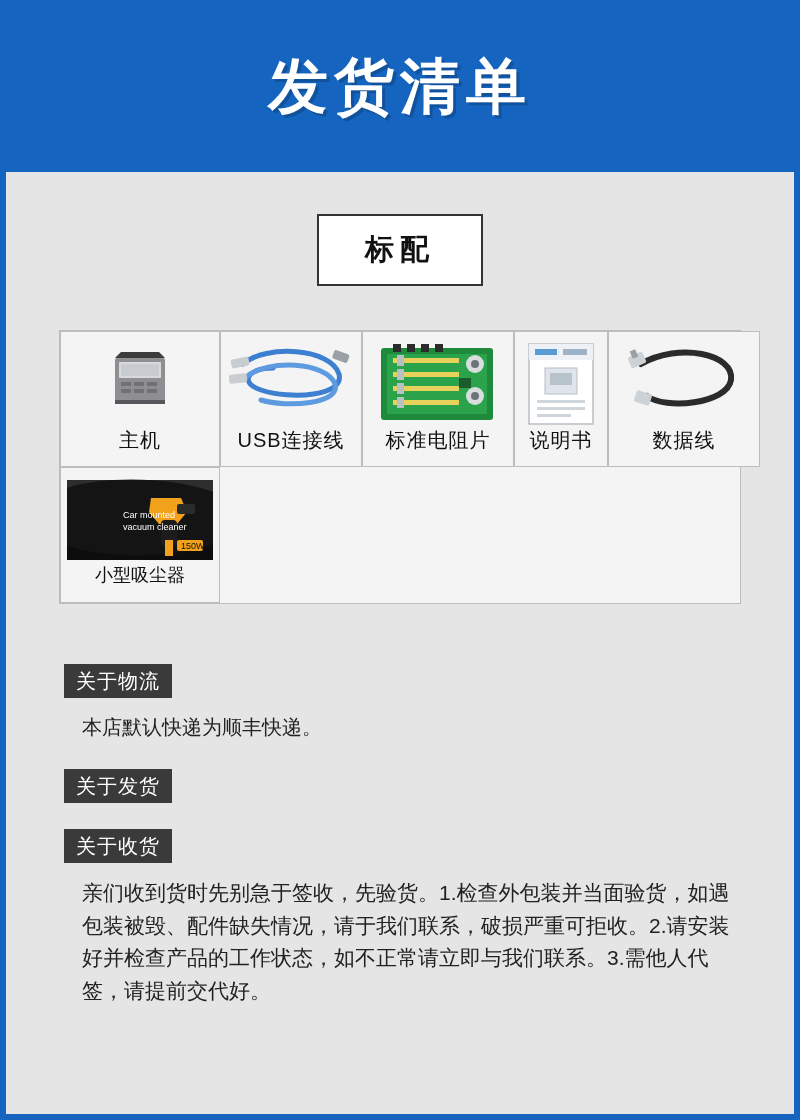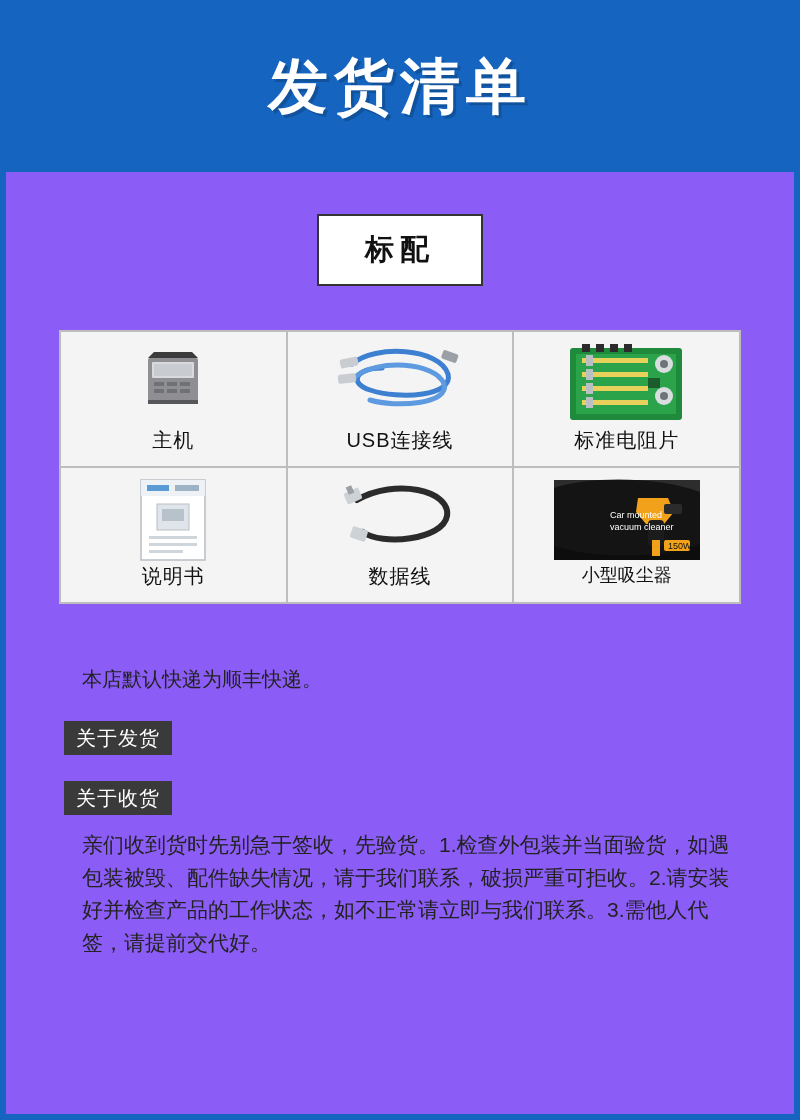--- a/index.html
+++ b/index.html
@@ -15,21 +15,21 @@
     overflow: hidden;
   }
   .page {
     width: 800px;
     height: 1120px;
     position: relative;
     border-left: 6px solid #1565c0;
     border-right: 6px solid #1565c0;
     border-bottom: 6px solid #1565c0;
     box-sizing: border-box;
-    background: #8b5cf6;
+    background: #e5e5e5;
   }
 
   
   .banner {
     height: 172px;
     background: #1565c0;
     color: #ffffff;
     display: flex;
     flex-direction: column;
     align-items: center;
@@ -69,21 +69,21 @@
   }
 
   
   .grid {
     width: 680px;
     margin: 44px auto 8px auto;
     border: 1px solid #bdbdbd;
     border-collapse: collapse;
     background: #f4f4f4;
     display: grid;
-    grid-template-columns: repeat(3, 1fr);
+    grid-template-columns: repeat(5, 1fr);
   }
   .cell {
     border: 1px solid #bdbdbd;
     height: 136px;
     display: flex;
     flex-direction: column;
     align-items: center;
     justify-content: flex-start;
     background: #f4f4f4;
     box-sizing: border-box;
@@ -264,20 +264,21 @@
           <text x="120" y="75" font-family="Liberation Sans, sans-serif" font-size="9" fill="#111111">150W</text>
         </svg>
       </div>
       <div class="cell-label small">小型吸尘器</div>
     </div>
   </div>
 
   <div class="info">
 
     <div class="info-block">
+      <span class="tag">关于物流</span>
       <div class="para indent">本店默认快递为顺丰快递。</div>
     </div>
 
     <div class="info-block">
       <span class="tag">关于发货</span>
     </div>
 
     <div class="info-block">
       <span class="tag">关于收货</span>
       <div class="para big indent">亲们收到货时先别急于签收，先验货。1.检查外包装并当面验货，如遇包装被毁、配件缺失情况，请于我们联系，破损严重可拒收。2.请安装好并检查产品的工作状态，如不正常请立即与我们联系。3.需他人代签，请提前交代好。</div>

